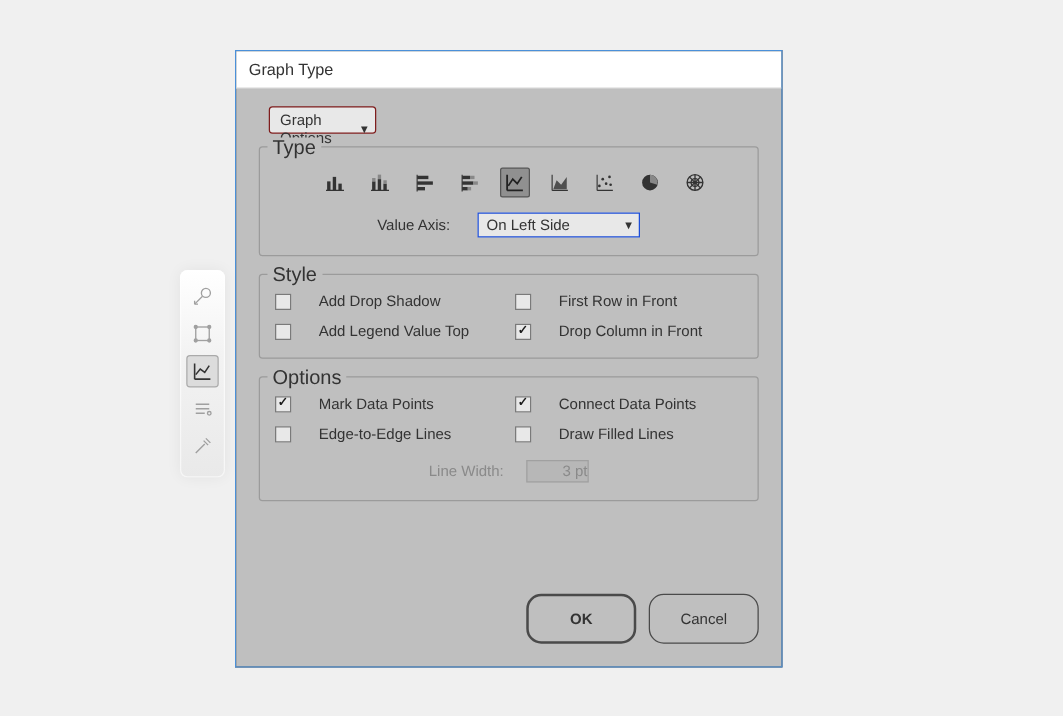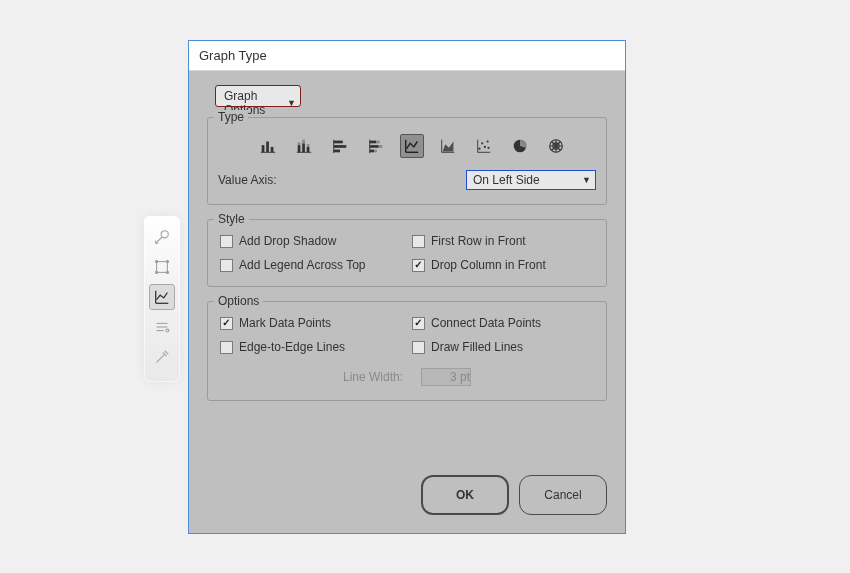--- a/index.html
+++ b/index.html
@@ -95,21 +95,21 @@
     margin-top: 4px;
     padding: 10px 10px 14px 10px;
     position: relative;
   }
   .fset + .fset { margin-top: 14px; }
   .fset-legend {
     position: absolute;
     top: -8px; left: 6px;
     background: #bfbfbf;
     padding: 0 4px;
-    font-size: 12px;
+    font-size: 16px;
     color: #333;
   }
   .fset.type { margin-top: 10px; }
 
   
   .type-icons {
     display: flex;
     gap: 12px;
     padding: 6px 0 12px 38px;
   }
@@ -121,21 +121,21 @@
   .type-icon.selected {
     background: #909090;
     border: 1px solid #555;
   }
   .type-icon svg { width: 18px; height: 18px; }
 
   
   .value-axis-row {
     display: flex;
     align-items: center;
-    justify-content: space-between;
+    justify-content: center;
     gap: 22px;
   }
   .value-axis-row label { font-size: 12px; color: #333; }
   .select {
     display: inline-flex;
     align-items: center;
     justify-content: space-between;
     width: 130px;
     height: 20px;
     border: 1px solid #1d4ed8;
@@ -149,21 +149,21 @@
   .check-grid {
     display: grid;
     grid-template-columns: 1fr 1fr;
     row-gap: 10px;
     column-gap: 10px;
     padding: 4px 2px 0 2px;
   }
   .chk {
     display: flex;
     align-items: center;
-    gap: 6px;
+    gap: 22px;
     font-size: 12px;
   }
   .chk-box {
     width: 13px; height: 13px;
     background: #e8e8e8;
     border: 1px solid #7a7a7a;
     display: inline-flex;
     align-items: center;
     justify-content: center;
     font-size: 10px;
@@ -395,21 +395,21 @@
         <label class="chk">
           <span class="chk-box"></span>
           <span>Add Drop Shadow</span>
         </label>
         <label class="chk">
           <span class="chk-box"></span>
           <span>First Row in Front</span>
         </label>
         <label class="chk">
           <span class="chk-box"></span>
-          <span>Add Legend Across Top</span>
+          <span>Add Legend Value Top</span>
         </label>
         <label class="chk">
           <span class="chk-box checked"></span>
           <span>Drop Column in Front</span>
         </label>
       </div>
     </div>
 
     <div class="fset">
       <span class="fset-legend">Options</span>

